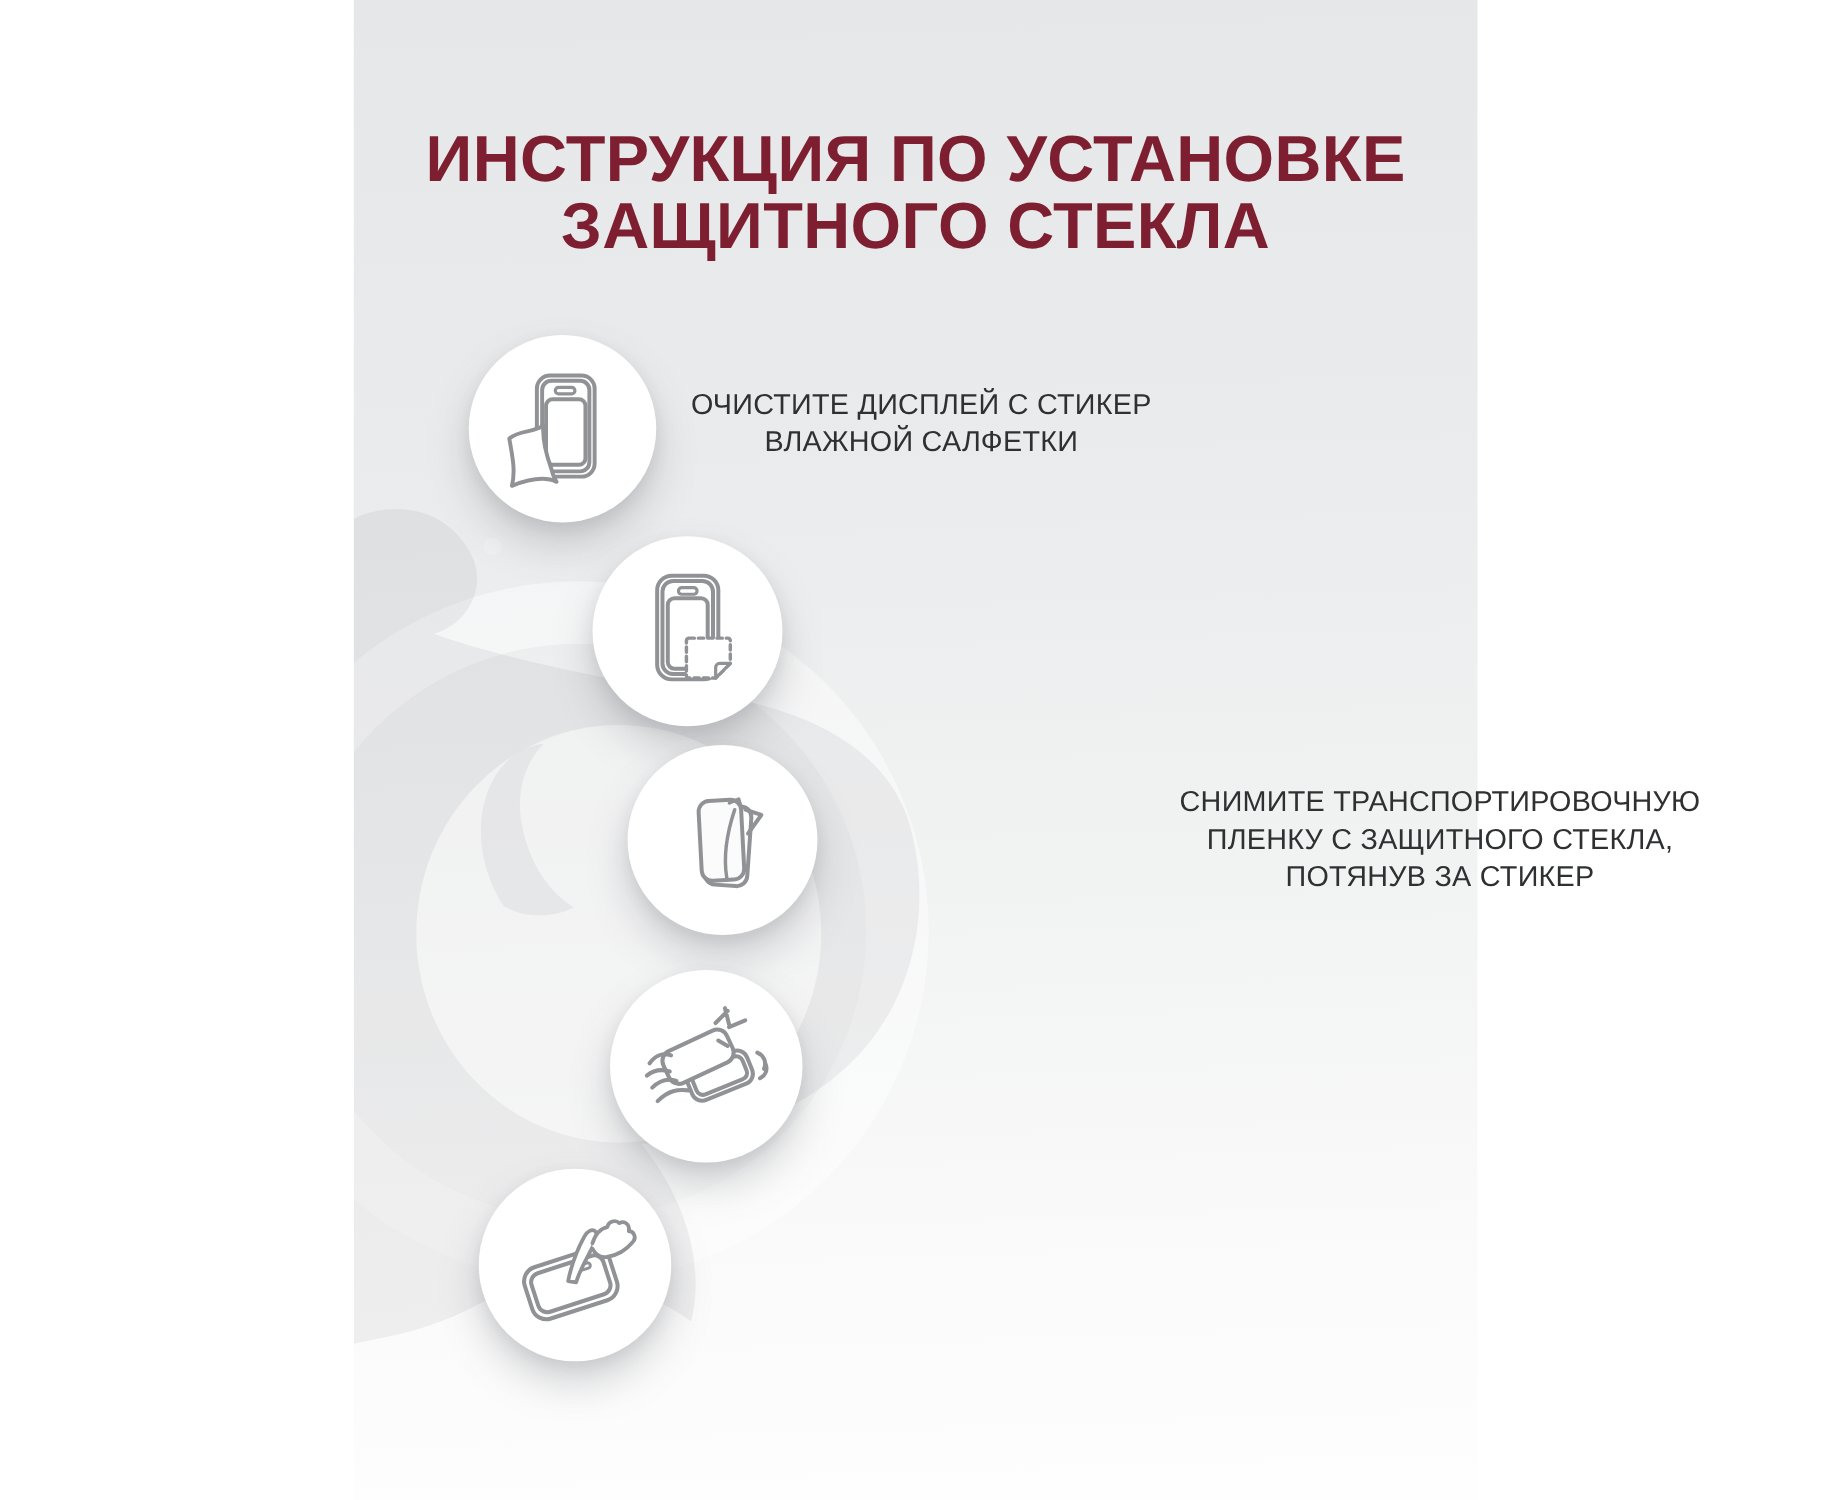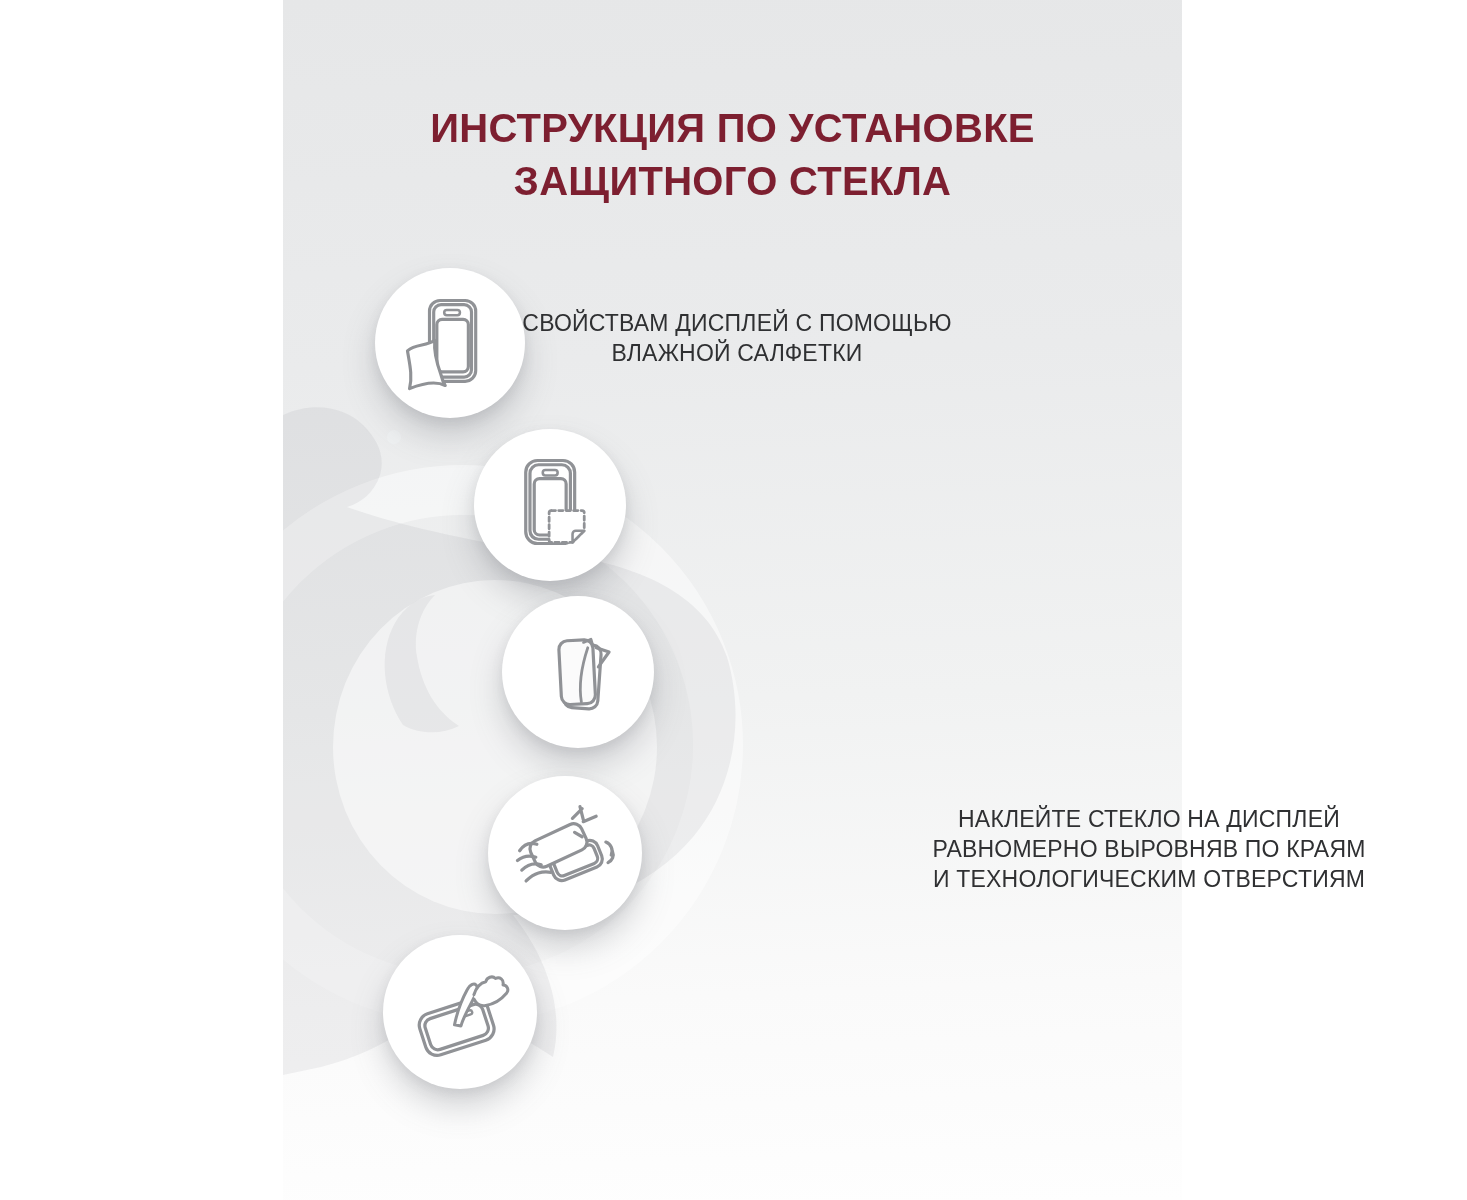--- a/index.html
+++ b/index.html
@@ -7,21 +7,21 @@
     position:relative;width:1467px;height:1200px;background:#ffffff;
     overflow:hidden;font-family:"Liberation Sans",sans-serif;
   }
   .panel{
     position:absolute;left:283px;top:0;width:899px;height:1200px;
     background:linear-gradient(178deg,#e6e7e8 0%,#eaebec 30%,#f1f2f2 58%,#fafafa 82%,#fefefe 100%);
   }
   .watermark{position:absolute;left:0;top:395px;width:700px;height:700px;pointer-events:none;}
   .title{
     position:absolute;left:0;right:0;top:102px;margin:0;
-    text-align:center;font-weight:700;font-size:40px;line-height:53px;
+    text-align:center;font-weight:700;font-size:52px;line-height:53px;
     color:#7d1f30;letter-spacing:.3px;white-space:pre-line;
   }
   .badge{
     position:absolute;background:#ffffff;border-radius:50%;
     box-shadow:0 18px 32px rgba(96,102,110,.26),0 5px 12px rgba(96,102,110,.12);
     display:flex;align-items:center;justify-content:center;
   }
   .badge svg{width:70%;height:70%;}
   .icon{fill:none;stroke:#909296;stroke-width:3;stroke-linecap:round;stroke-linejoin:round;}
   .step-text{
@@ -68,21 +68,21 @@
       <svg viewBox="0 0 100 100" aria-hidden="true">
         <g class="icon">
           <rect x="30" y="9" width="44" height="77" rx="10"></rect>
           <rect x="34" y="13" width="36" height="69" rx="7"></rect>
           <rect x="44" y="18" width="15" height="5" rx="2.5" stroke-width="2.4"></rect>
           <rect x="37" y="27" width="30" height="50" rx="5"></rect>
           <path d="M9,57 C17,50 27,53 35,47 C34,58 37,69 41,80 C42,84 43,87 45,90 C35,85 21,89 11,93 C14,81 11,69 9,57 Z" fill="#ffffff"></path>
         </g>
       </svg>
     </div>
-    <div class="step-text" style="left:234px;top:308px;width:440px">СВОЙСТВАМ ДИСПЛЕЙ С ПОМОЩЬЮ
+    <div class="step-text" style="left:234px;top:308px;width:440px">ОЧИСТИТЕ ДИСПЛЕЙ С СТИКЕР
 ВЛАЖНОЙ САЛФЕТКИ</div>
 
     <div class="badge" style="left:191px;top:429px;width:152px;height:152px">
       <svg viewBox="0 0 100 100" aria-hidden="true">
         <g class="icon">
           <rect x="27" y="8" width="46" height="78" rx="11"></rect>
           <rect x="31" y="12" width="38" height="70" rx="8"></rect>
           <rect x="43" y="17" width="14" height="5" rx="2.5" stroke-width="2.4"></rect>
           <rect x="35" y="25" width="30" height="53" rx="5"></rect>
           <path d="M51,55 h29 a2,2 0 0 1 2,2 v17 l-11,11 h-20 a2,2 0 0 1 -2,-2 v-26 a2,2 0 0 1 2,-2 z" fill="#ffffff" stroke-dasharray="4 3" stroke-width="2.6"></path>
@@ -95,37 +95,37 @@
       <svg viewBox="0 0 100 100" aria-hidden="true">
         <g class="icon">
           <rect x="38" y="24" width="32" height="60" rx="8" transform="rotate(4 54 54)"></rect>
           <path d="M67,27 L79,31 L69,45"></path>
           <rect x="33" y="20" width="32" height="60" rx="8" transform="rotate(-3 49 50)" fill="#fbfbfb"></rect>
           <path d="M55,22 l7,-3 2,7" stroke-width="2.6"></path>
           <path d="M59,27 C54,42 50,60 53,78" stroke-width="2.6"></path>
         </g>
       </svg>
     </div>
+    <div class="step-text" style="left:644px;top:626px;width:450px">СНИМИТЕ ТРАНСПОРТИРОВОЧНУЮ
+ПЛЕНКУ С ЗАЩИТНОГО СТЕКЛА,
+ПОТЯНУВ ЗА СТИКЕР</div>
 
     <div class="badge" style="left:205px;top:776px;width:154px;height:154px">
       <svg viewBox="0 0 100 100" aria-hidden="true">
         <g class="icon" stroke-width="2.8">
           <path d="M57,18 l9,-9 M64,7 l3,12 M67,21 l12,-5"></path>
           <rect x="36" y="44" width="48" height="26" rx="8" transform="rotate(-22 60 57)"></rect>
           <rect x="40" y="48" width="40" height="18" rx="5" transform="rotate(-22 60 57)"></rect>
           <rect x="18" y="30" width="52" height="26" rx="8" transform="rotate(-25 44 43)" fill="#ffffff"></rect>
           <path d="M59,31 l7,4"></path>
           <path d="M8,48 c4,-6 10,-8 16,-6 M6,57 c5,-4 11,-5 17,-3 M10,66 c6,-6 12,-7 18,-5 M14,76 c8,-8 15,-9 23,-8"></path>
           <path d="M88,40 c5,2 7,7 5,12 M94,48 c2,5 0,9 -4,11"></path>
         </g>
       </svg>
     </div>
-    <div class="step-text" style="left:636px;top:804px;width:460px">НАКЛЕЙТЕ СТЕКЛО НА ДИСПЛЕЙ
-РАВНОМЕРНО ВЫРОВНЯВ ПО КРАЯМ
-И ТЕХНОЛОГИЧЕСКИМ ОТВЕРСТИЯМ</div>
 
     <div class="badge" style="left:100px;top:935px;width:154px;height:154px">
       <svg viewBox="0 0 100 100" aria-hidden="true">
         <g class="icon">
           <g transform="rotate(-18 47 64)">
             <rect x="14" y="44" width="66" height="40" rx="11"></rect>
             <rect x="19" y="49" width="56" height="30" rx="7"></rect>
             <rect x="56" y="53" width="9" height="4" rx="2" stroke-width="2.2"></rect>
           </g>
           <path d="M45,62 C47,52 51,40 57,29 C59,25 63,23 65,25 C67,27 66,31 64,35 C59,45 53,55 51,63 Z" fill="#ffffff" stroke-width="2.8"></path>

